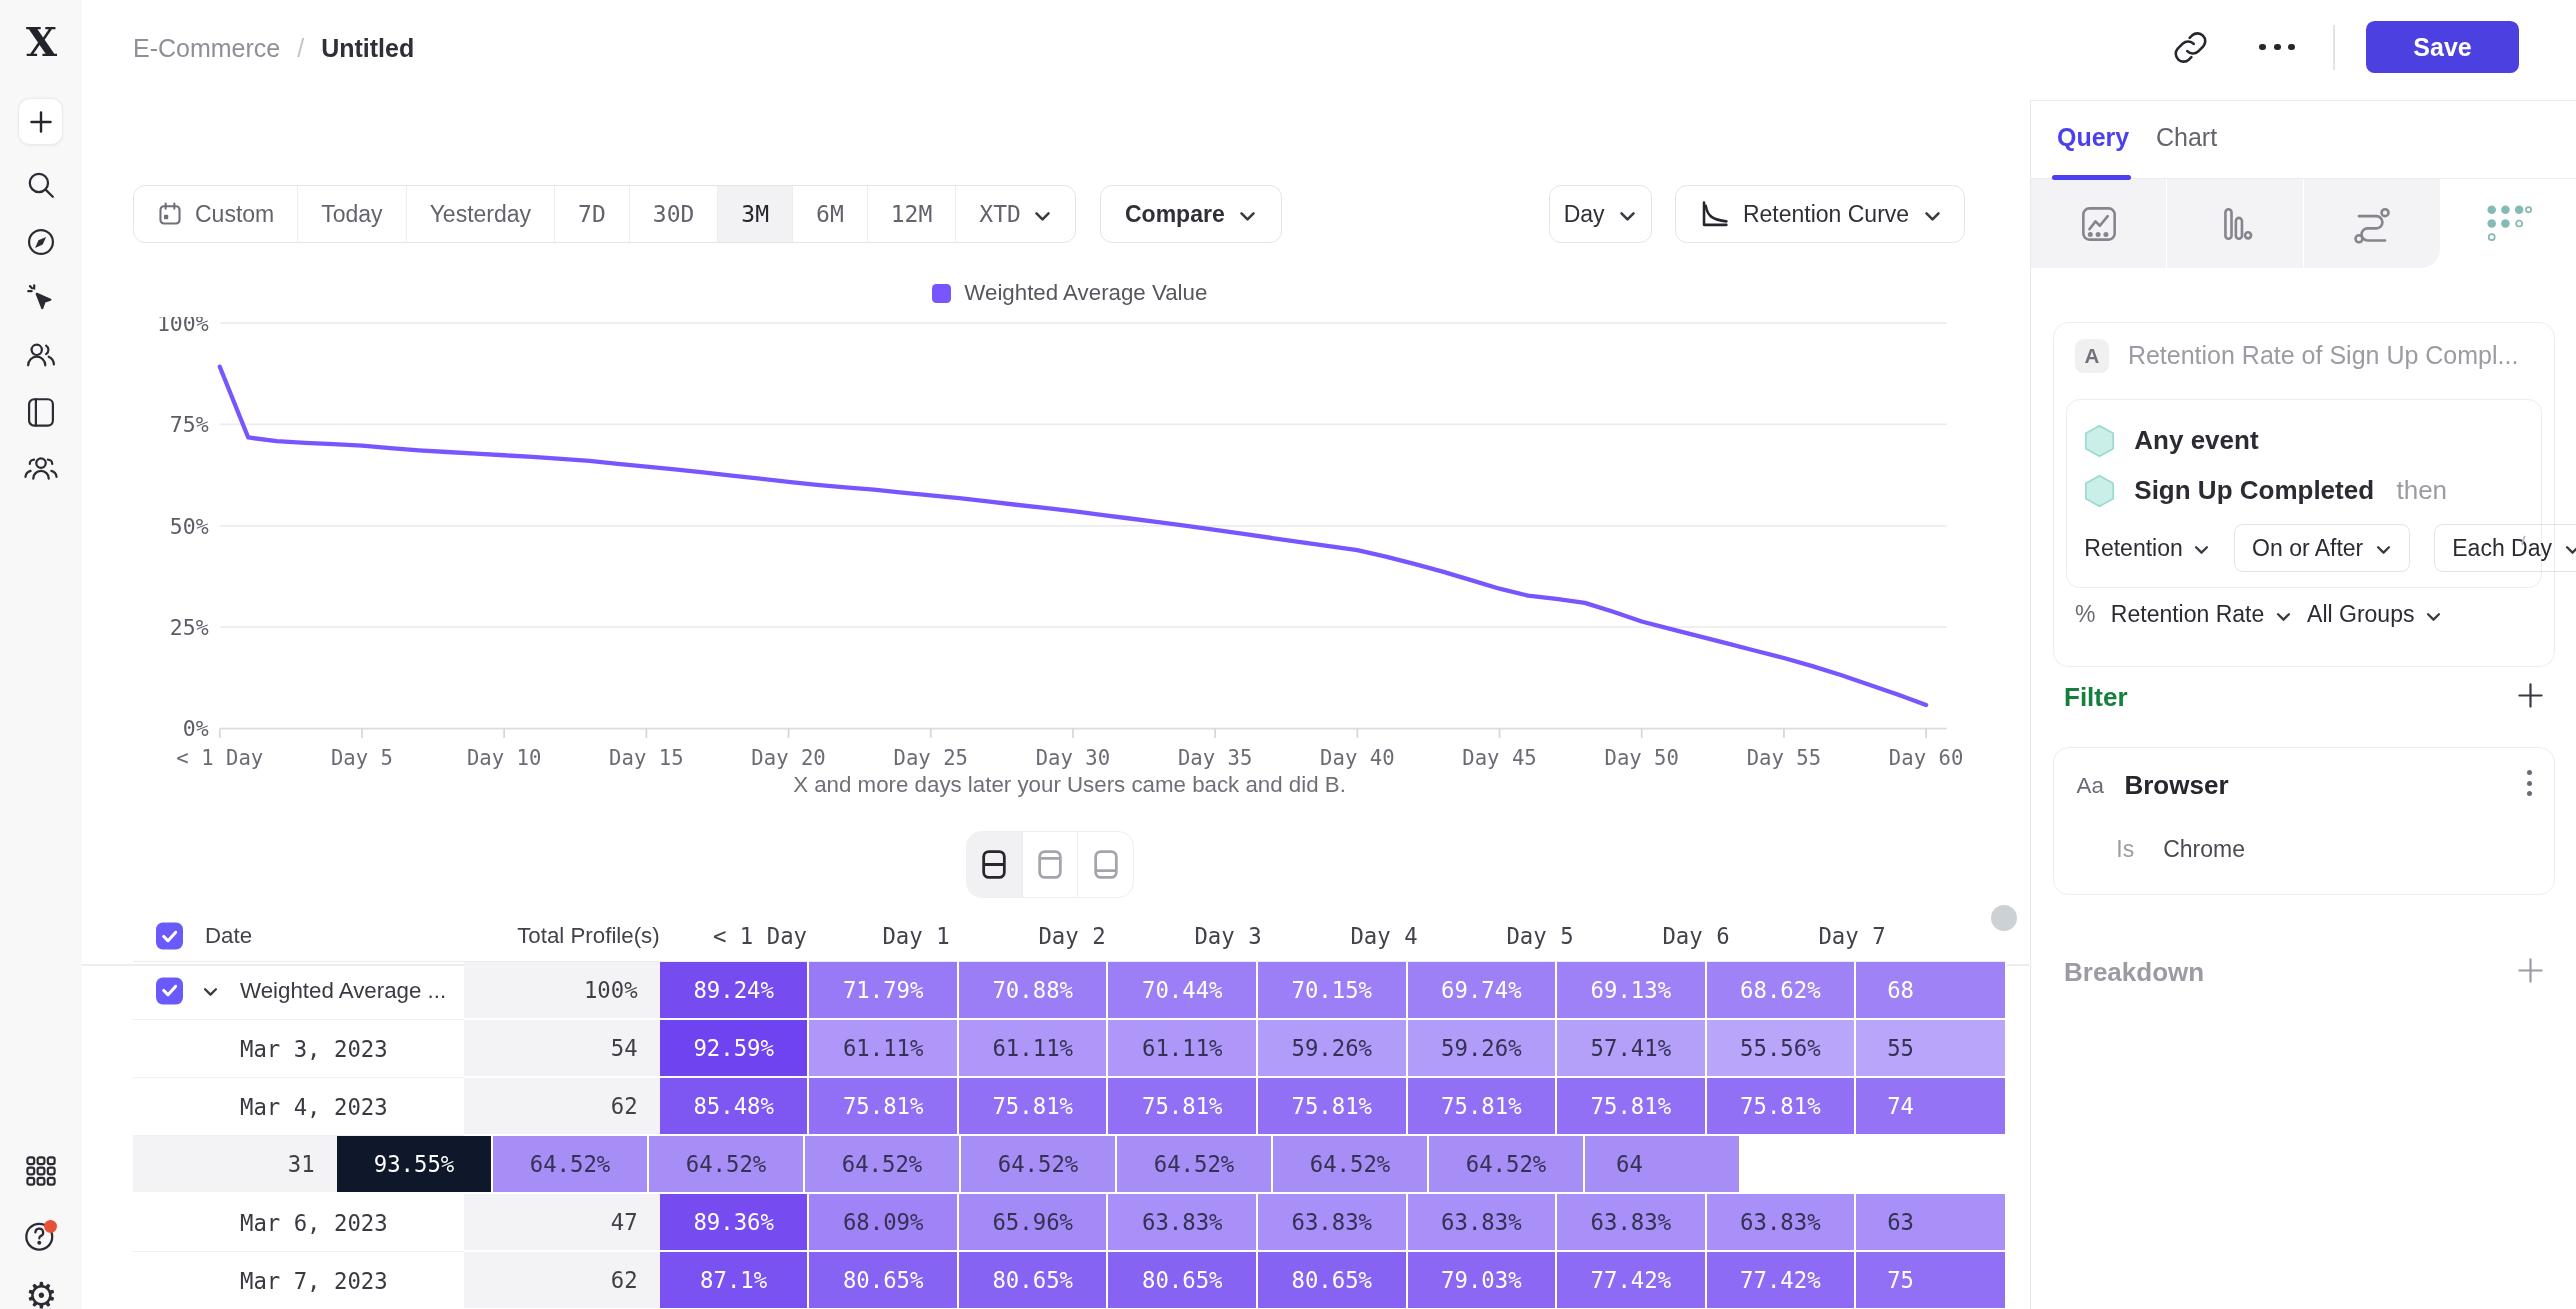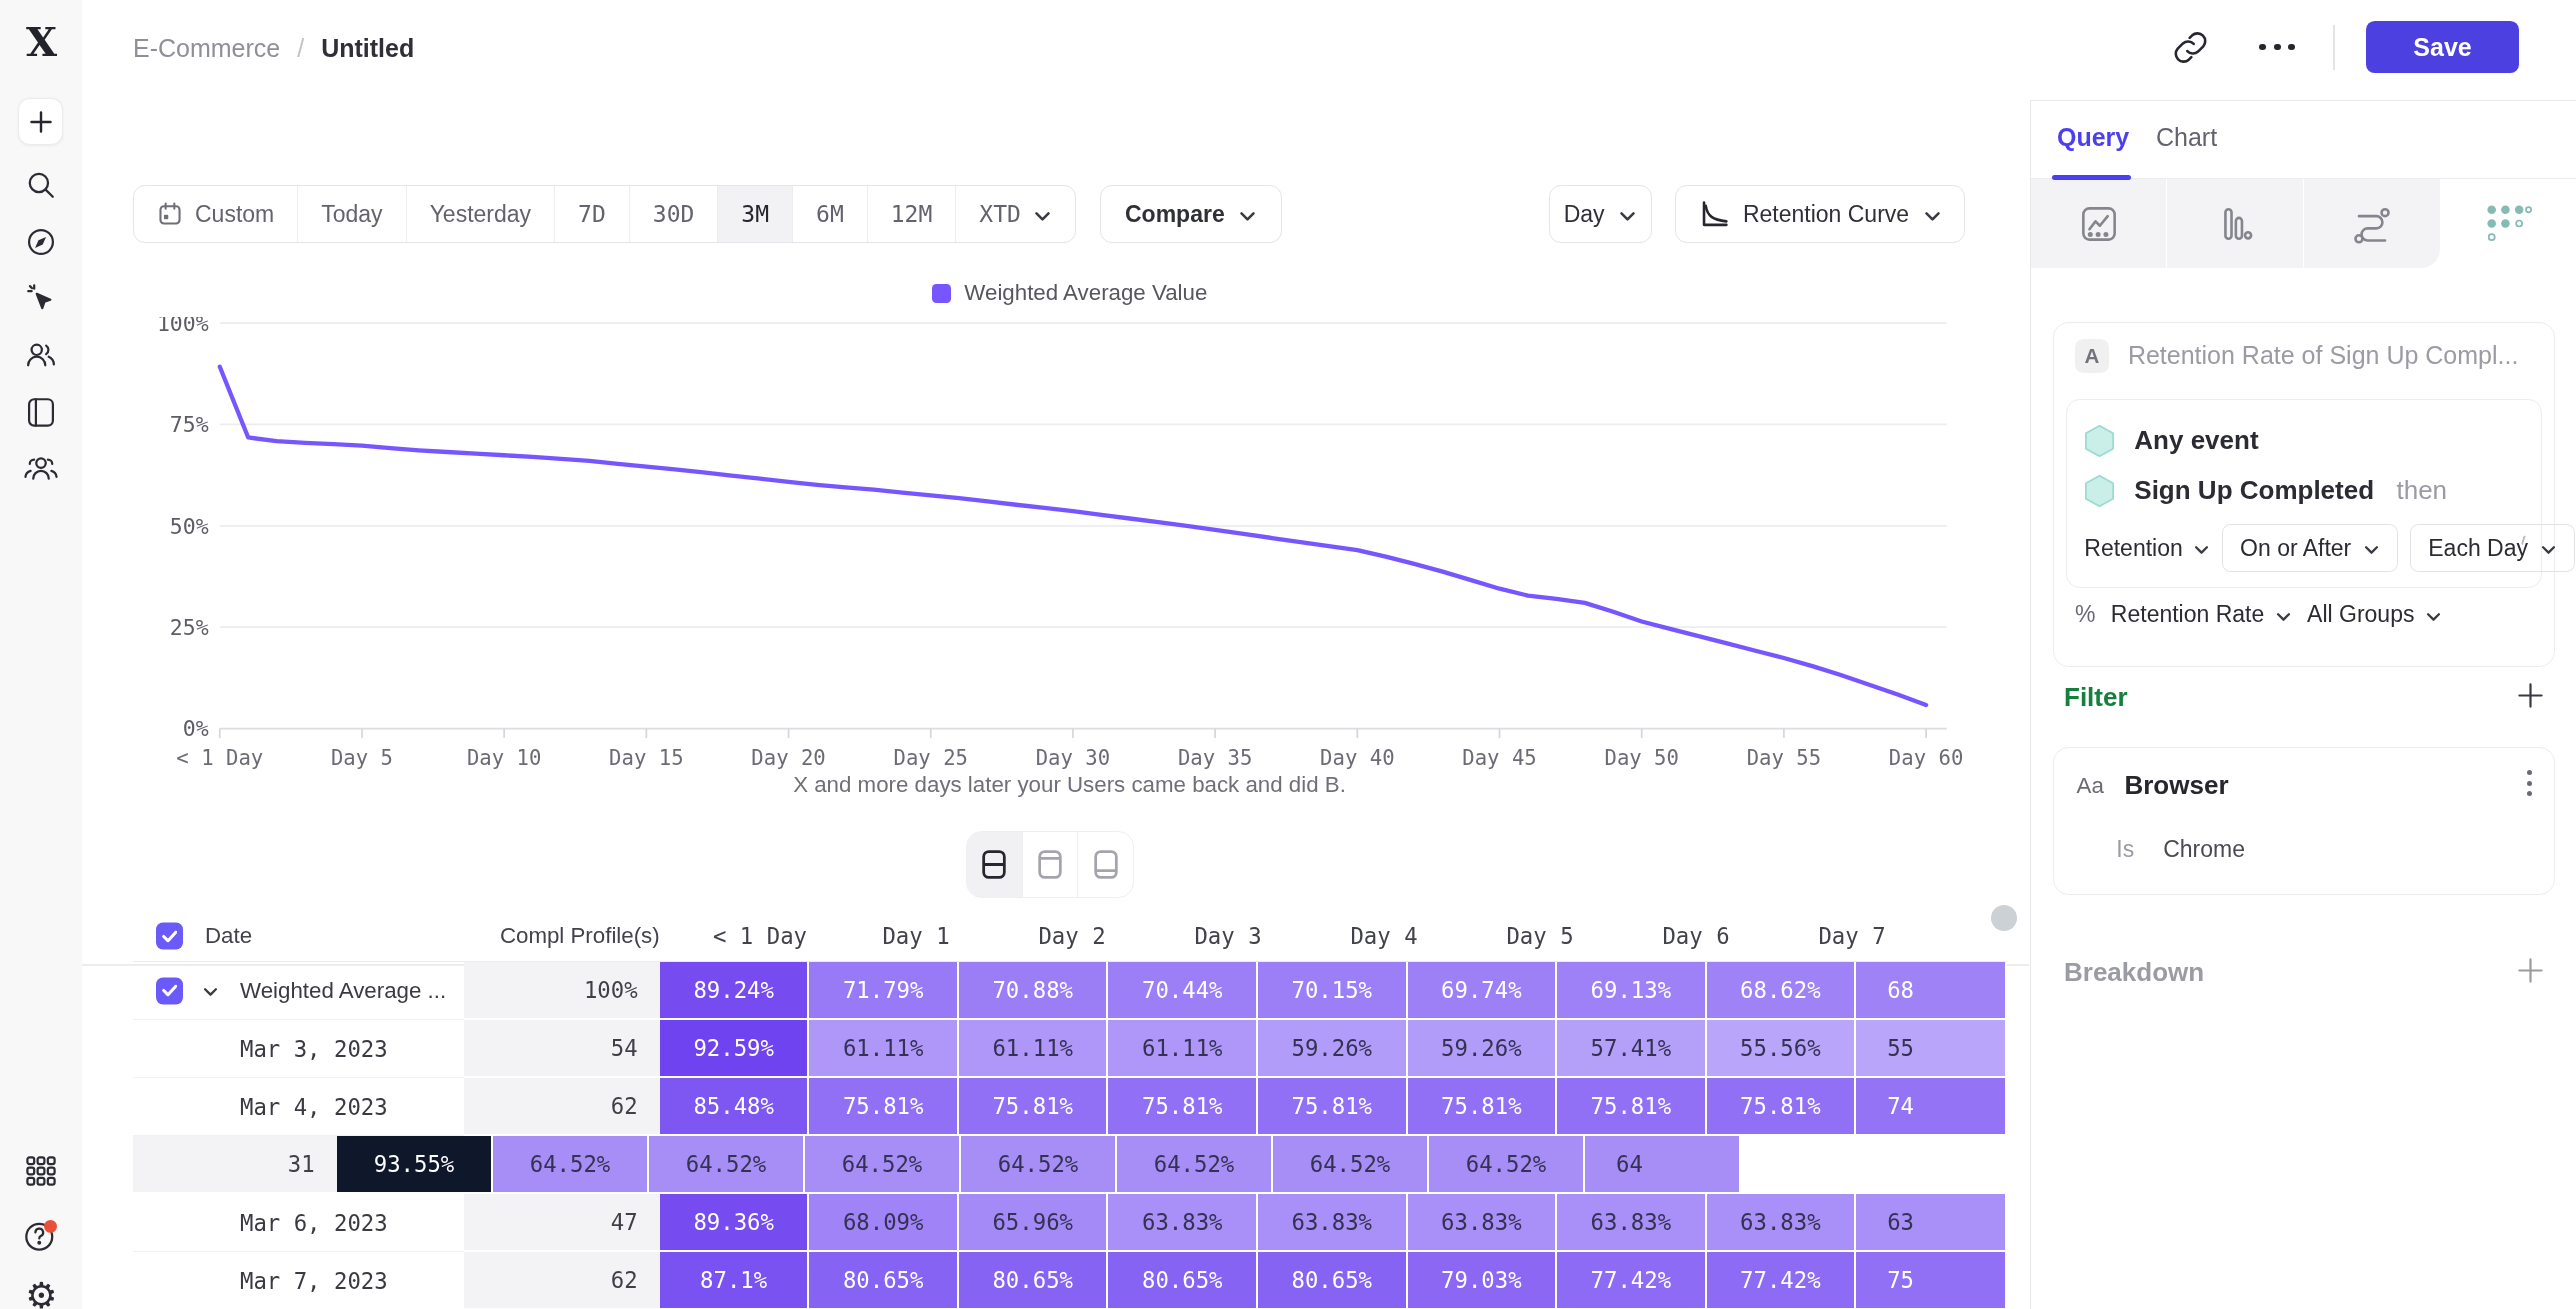--- a/index.html
+++ b/index.html
@@ -103,21 +103,21 @@
   .q-head{position:absolute;left:20.6px;top:15.5px;display:flex;align-items:center;gap:19px;}
   .q-badge{width:34px;height:34px;border-radius:8.6px;background:#f0f0f1;color:#73737d;font-size:20.6px;font-weight:bold;
            display:flex;align-items:center;justify-content:center;}
   .q-title{font-size:25px;color:#9b9ba3;white-space:nowrap;}
   .q-inner{position:absolute;left:12px;right:12px;top:76px;height:189px;border:1.7px solid #ececf0;border-radius:13.7px;
            box-sizing:border-box;padding:15.5px 17px;}
   .q-event{display:flex;align-items:center;gap:19px;height:50px;}
   .hexagon{flex:0 0 31px;}
   .q-event-name{font-size:26px;font-weight:bold;color:#2b2b33;white-space:nowrap;}
   .q-then{font-size:26px;color:#9b9ba3;margin-left:3.4px;}
-  .q-controls{display:flex;align-items:center;gap:12px;margin-top:8.6px;position:relative;}
+  .q-controls{display:flex;align-items:center;gap:24px;margin-top:8.6px;position:relative;}
   .q-plain{display:flex;align-items:center;gap:10.3px;font-size:23px;color:#2b2b33;cursor:pointer;}
   .chip{height:48px;border:1.7px solid #e2e2e7;border-radius:8.6px;display:flex;align-items:center;gap:12px;
         padding:0 17px;font-size:23px;color:#2b2b33;box-sizing:border-box;cursor:pointer;white-space:nowrap;}
   .chip-frag{position:absolute;right:-6.9px;top:12px;width:6.9px;height:10.3px;border-left:2.6px solid #b6b6bc;border-radius:2.6px;transform:rotate(18deg);}
   .q-measure{position:absolute;left:20.6px;top:278px;display:flex;align-items:center;gap:15.5px;font-size:24px;color:#2b2b33;}
   .pct-ico{color:#6a6a74;font-size:23px;}
 
   .rp-sect-title{position:absolute;left:33px;font-size:26px;font-weight:bold;color:#15803d;}
   .rp-plus{position:absolute;right:29px;width:34px;height:34px;display:flex;align-items:center;justify-content:center;cursor:pointer;}
   .rp-plus svg{stroke:#3a3a42;fill:none;stroke-width:2.6;stroke-linecap:round;}
@@ -366,21 +366,21 @@
     <div class="rtable" id="rtable">
         <div class="thead">
     <div class="th-date">
             <span class="cbx" style="background:#6a5af9">
       <svg width="15.5" height="12" viewBox="0 0 18 14">
                 <path d="M2 7l5 5 9-10"></path>
               </svg>
             </span>
       <span class="th-date-label">Date</span>
           </div>
-    <div class="th-total">Compl Profile(s)</div>
+    <div class="th-total">Total Profile(s)</div>
           <div class="th-cell mono">&lt; 1 Day</div>
           <div class="th-cell mono">Day 1</div>
           <div class="th-cell mono">Day 2</div>
           <div class="th-cell mono">Day 3</div>
           <div class="th-cell mono">Day 4</div>
           <div class="th-cell mono">Day 5</div>
           <div class="th-cell mono">Day 6</div>
           <div class="th-cell mono">Day 7</div>
         </div>
         <div class="tr">

